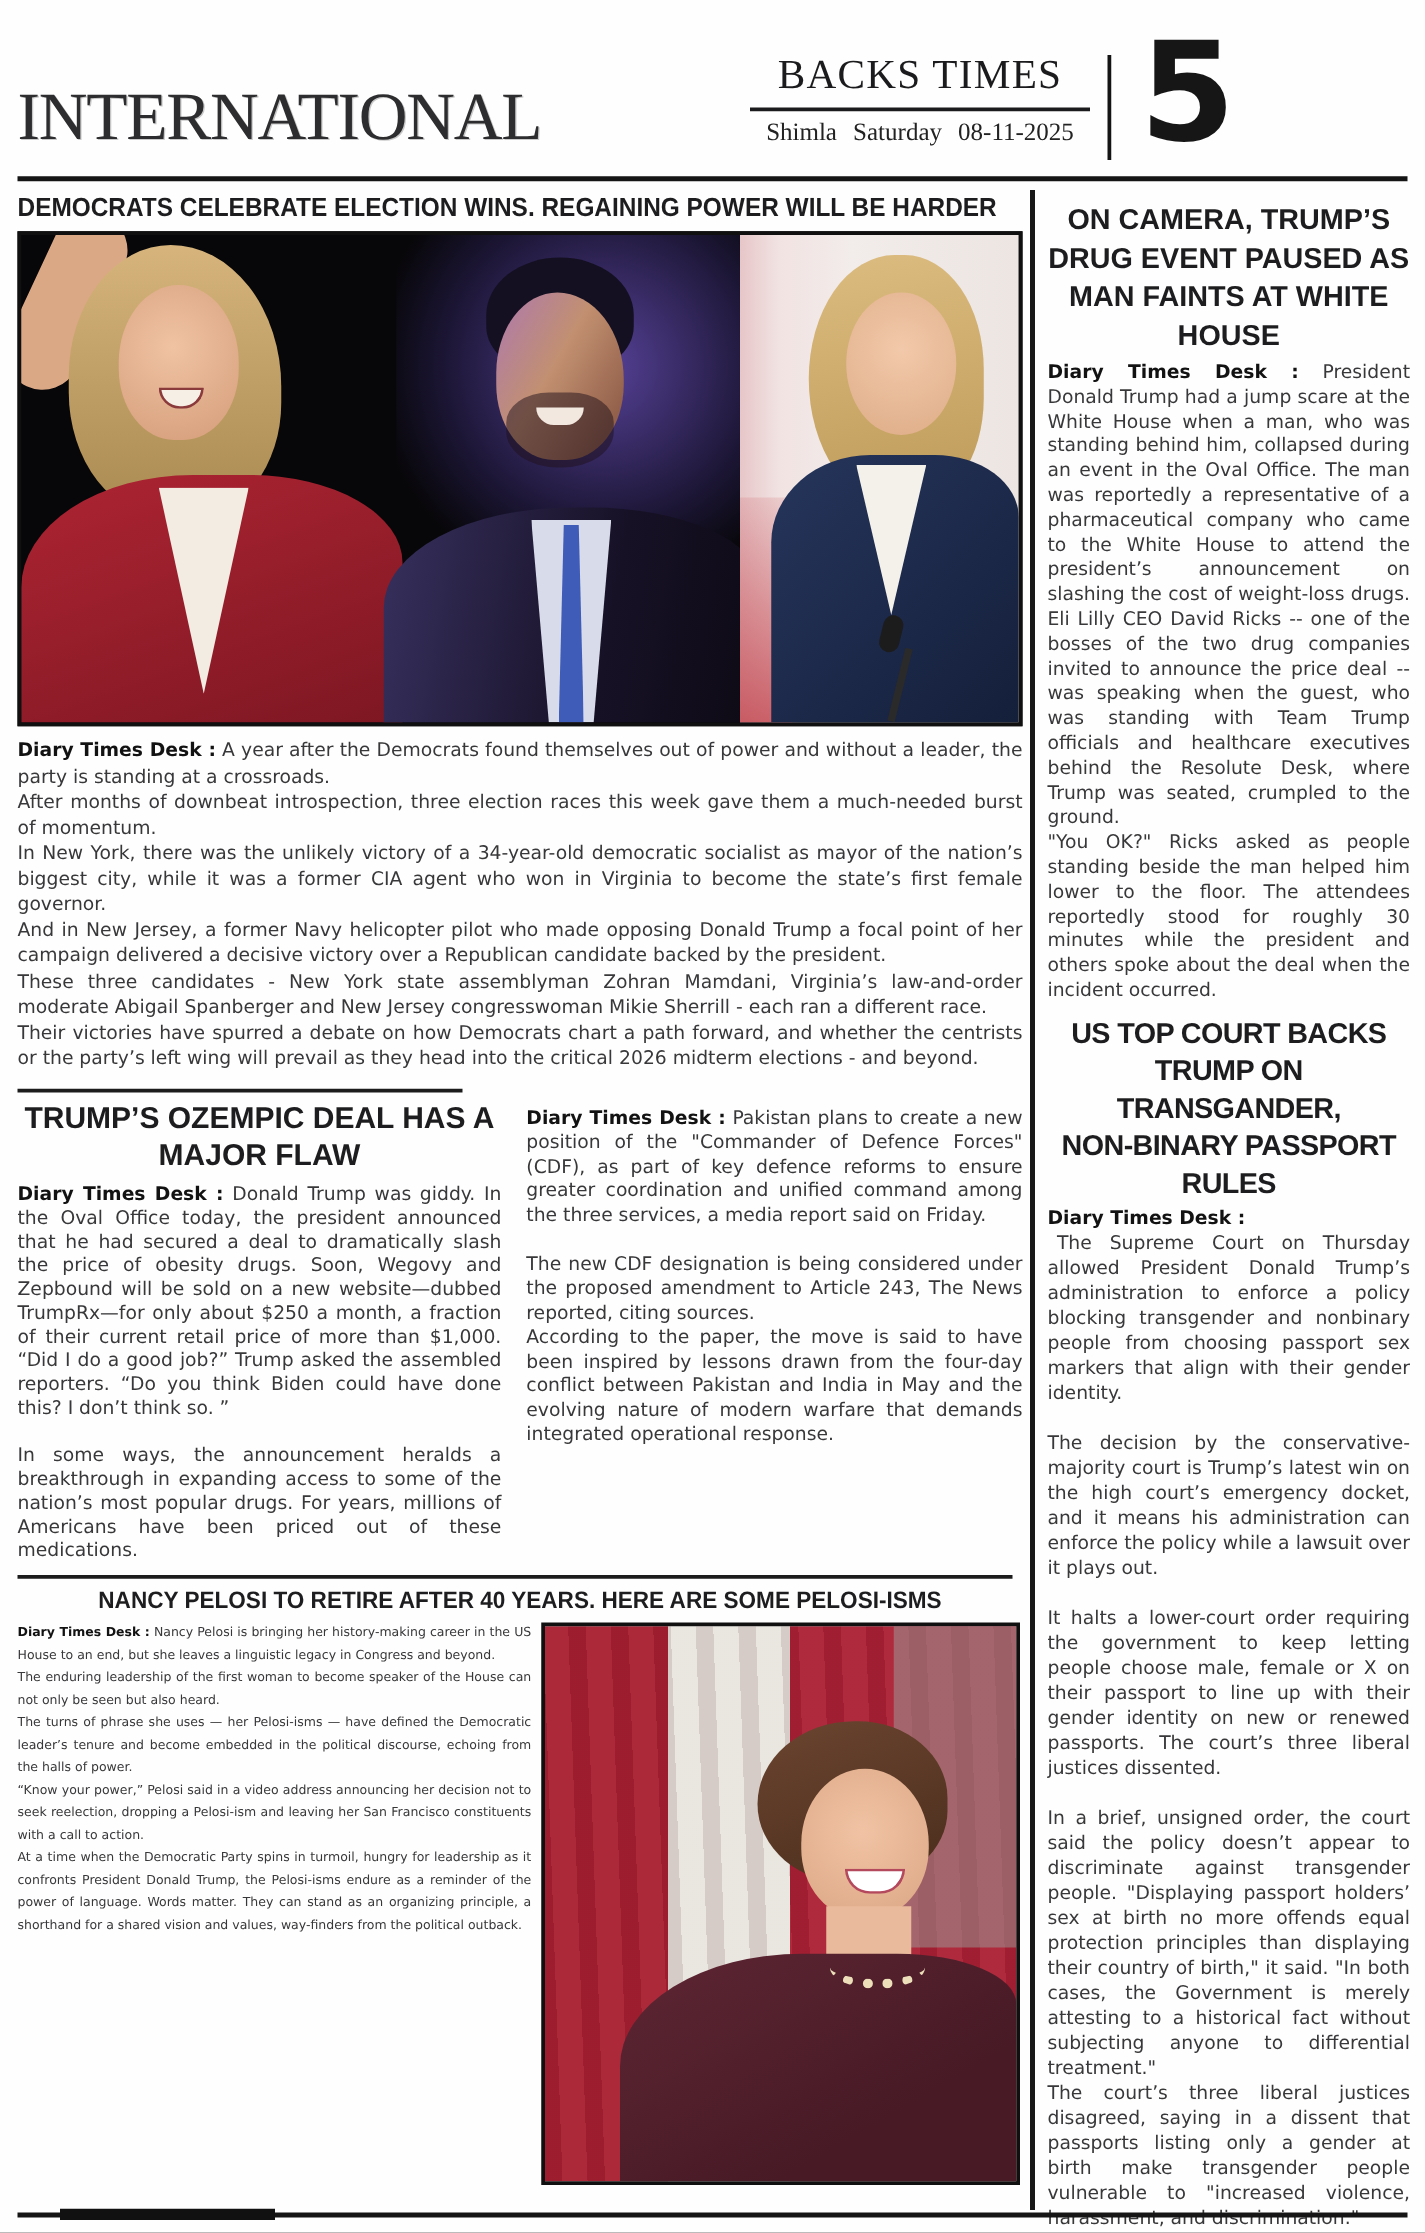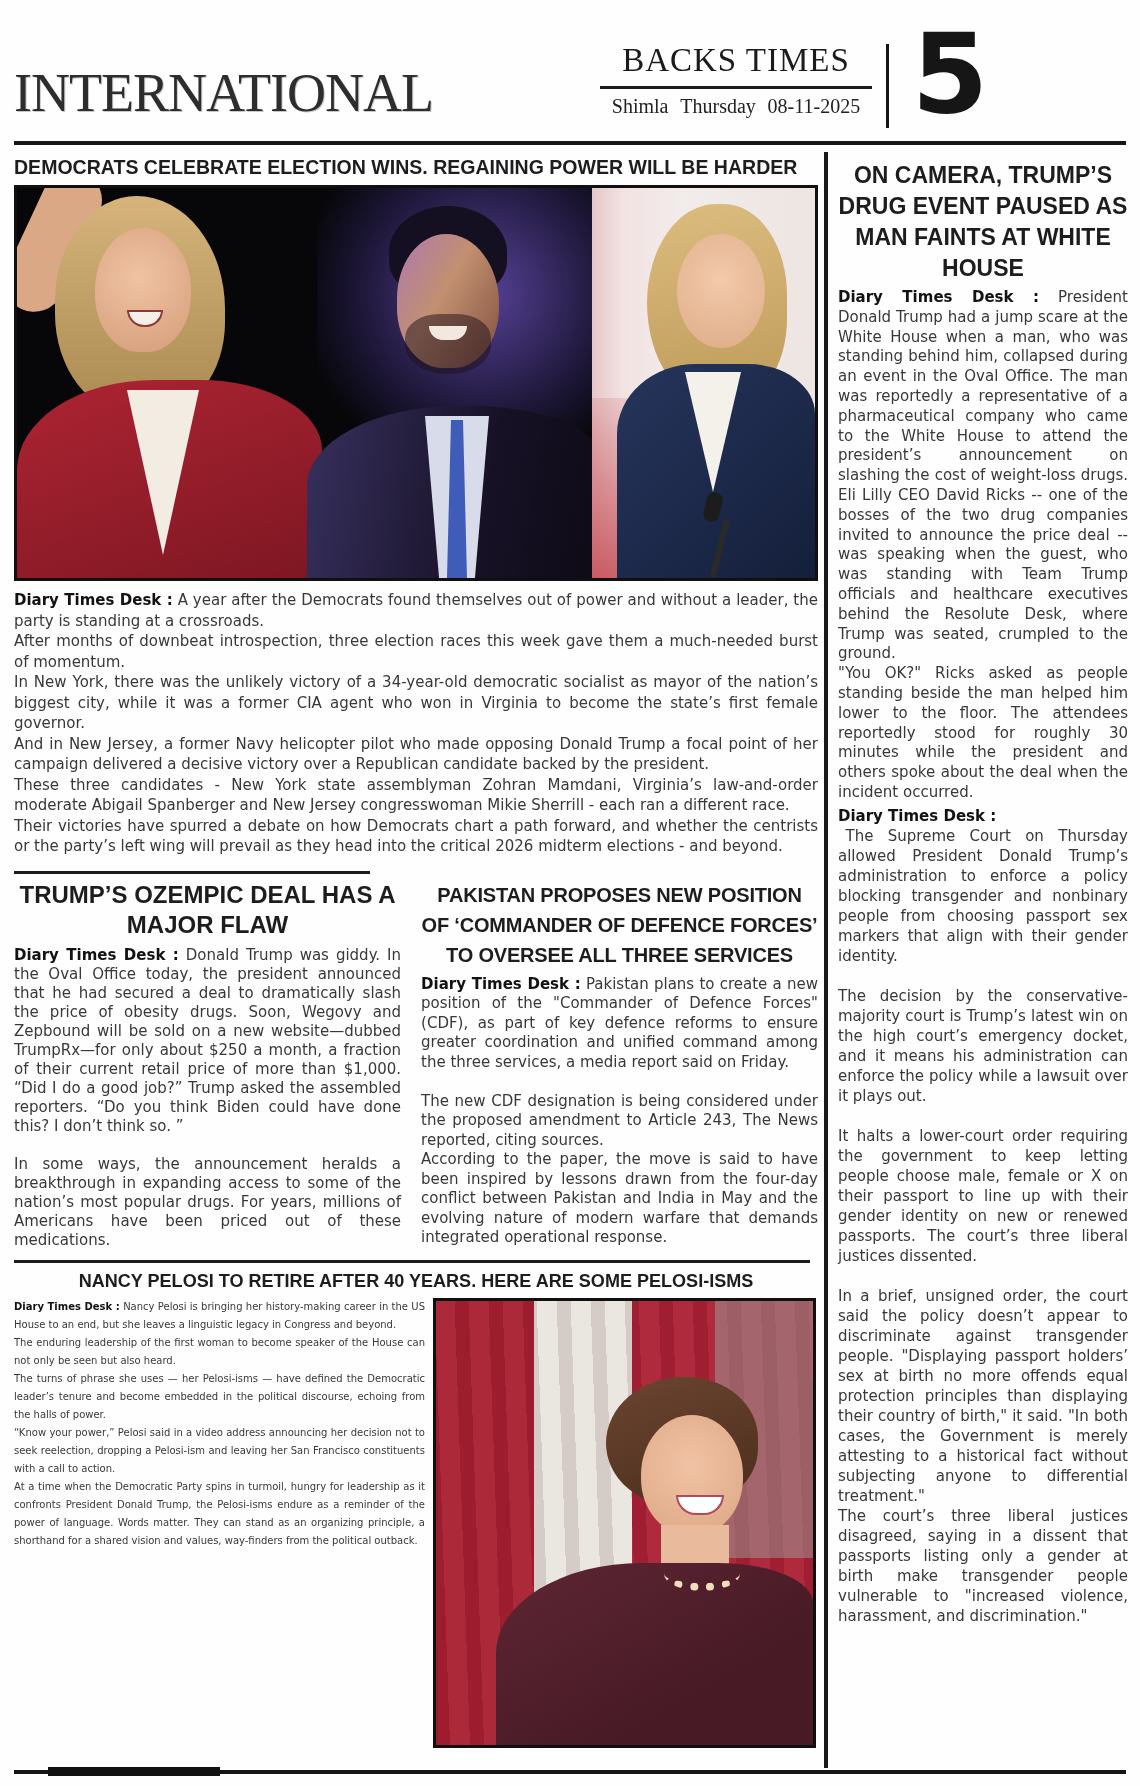--- a/index.html
+++ b/index.html
@@ -126,21 +126,21 @@
 <body>
 
 <div class="page">
 
   <div class="section-title">INTERNATIONAL</div>
   <div class="masthead">
     <div class="masthead-title">BACKS TIMES</div>
     <div class="masthead-rule"></div>
     <div class="masthead-dateline">
       <span>Shimla</span>
-      <span>Thursday</span>
+      <span>Saturday</span>
       <span>08-11-2025</span>
     </div>
   </div>
   <div class="masthead-vbar"></div>
   <div class="page-number">5</div>
   <div class="top-rule"></div>
   <div class="vdivider"></div>
 
   <div class="col-left">
 
@@ -182,23 +182,20 @@
 
     <div class="two-col">
       <div class="oz-col">
         <div class="hl oz-headline">TRUMP’S OZEMPIC DEAL HAS A
 MAJOR FLAW</div>
         <div class="bt oz-body"><span class="byline">Diary Times Desk :</span> <span>Donald Trump was giddy. In the Oval Office today, the president announced that he had secured a deal to dramatically slash the price of obesity drugs. Soon, Wegovy and Zepbound will be sold on a new website—dubbed TrumpRx—for only about $250 a month, a fraction of their current retail price of more than $1,000. “Did I do a good job?” Trump asked the assembled reporters. “Do you think Biden could have done this? I don’t think so. ”
 
 In some ways, the announcement heralds a breakthrough in expanding access to some of the nation’s most popular drugs. For years, millions of Americans have been priced out of these medications.</span></div>
       </div>
       <div class="pak-col">
-        <div class="hl pak-headline">PAKISTAN PROPOSES NEW POSITION
-OF ‘COMMANDER OF DEFENCE FORCES’
-TO OVERSEE ALL THREE SERVICES</div>
         <div class="bt pak-body"><span class="byline">Diary Times Desk :</span> <span>Pakistan plans to create a new position of the "Commander of Defence Forces" (CDF), as part of key defence reforms to ensure greater coordination and unified command among the three services, a media report said on Friday.
 
 The new CDF designation is being considered under the proposed amendment to Article 243, The News reported, citing sources.
 According to the paper, the move is said to have been inspired by lessons drawn from the four-day conflict between Pakistan and India in May and the evolving nature of modern warfare that demands integrated operational response.</span></div>
       </div>
     </div>
 
     <div class="rule-2"></div>
     <div class="hl pelosi-headline">NANCY PELOSI TO RETIRE AFTER 40 YEARS. HERE ARE SOME PELOSI-ISMS</div>
 
@@ -222,20 +219,24 @@
   </div>
 
   <div class="col-right">
     <div class="hl r-hl1">ON CAMERA, TRUMP’S
 DRUG EVENT PAUSED AS
 MAN FAINTS AT WHITE
 HOUSE</div>
     <div class="bt r-body1"><span class="byline">Diary Times Desk :</span> <span>President Donald Trump had a jump scare at the White House when a man, who was standing behind him, collapsed during an event in the Oval Office. The man was reportedly a representative of a pharmaceutical company who came to the White House to attend the president’s announcement on slashing the cost of weight-loss drugs. Eli Lilly CEO David Ricks -- one of the bosses of the two drug companies invited to announce the price deal -- was speaking when the guest, who was standing with Team Trump officials and healthcare executives behind the Resolute Desk, where Trump was seated, crumpled to the ground.
 "You OK?" Ricks asked as people standing beside the man helped him lower to the floor. The attendees reportedly stood for roughly 30 minutes while the president and others spoke about the deal when the incident occurred.</span></div>
 
+    <div class="hl r-hl2">US TOP COURT BACKS
+TRUMP ON TRANSGANDER,
+NON-BINARY PASSPORT
+RULES</div>
     <div class="r-byline2">Diary Times Desk :</div>
     <div class="bt r-body2"> The Supreme Court on Thursday allowed President Donald Trump’s administration to enforce a policy blocking transgender and nonbinary people from choosing passport sex markers that align with their gender identity.
 
 The decision by the conservative-majority court is Trump’s latest win on the high court’s emergency docket, and it means his administration can enforce the policy while a lawsuit over it plays out.
 
 It halts a lower-court order requiring the government to keep letting people choose male, female or X on their passport to line up with their gender identity on new or renewed passports. The court’s three liberal justices dissented.
 
 In a brief, unsigned order, the court said the policy doesn’t appear to discriminate against transgender people. "Displaying passport holders’ sex at birth no more offends equal protection principles than displaying their country of birth," it said. "In both cases, the Government is merely attesting to a historical fact without subjecting anyone to differential treatment."
 The court’s three liberal justices disagreed, saying in a dissent that passports listing only a gender at birth make transgender people vulnerable to "increased violence, harassment, and discrimination."</div>
   </div>

